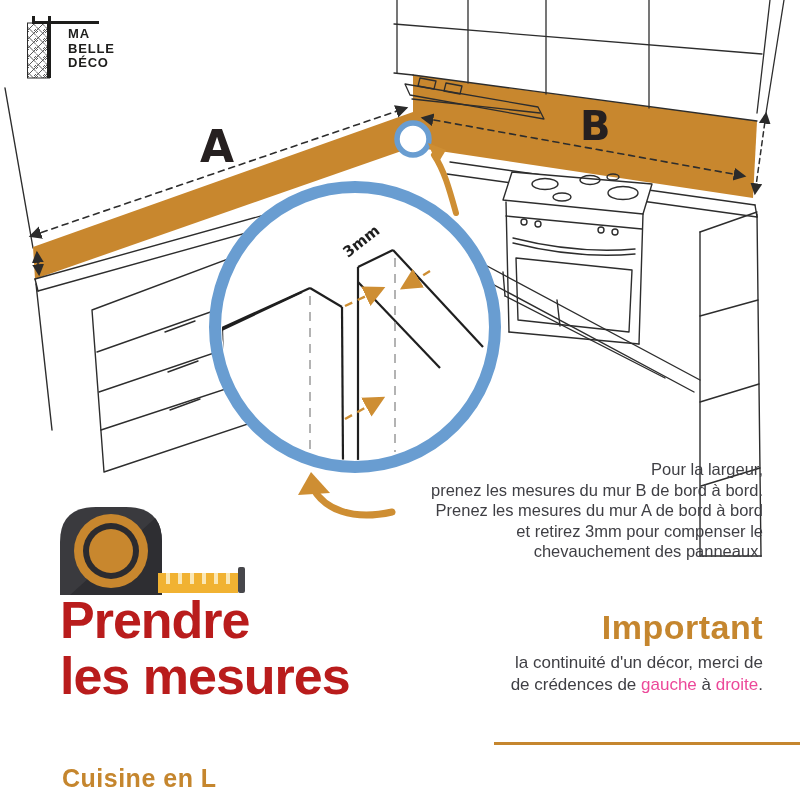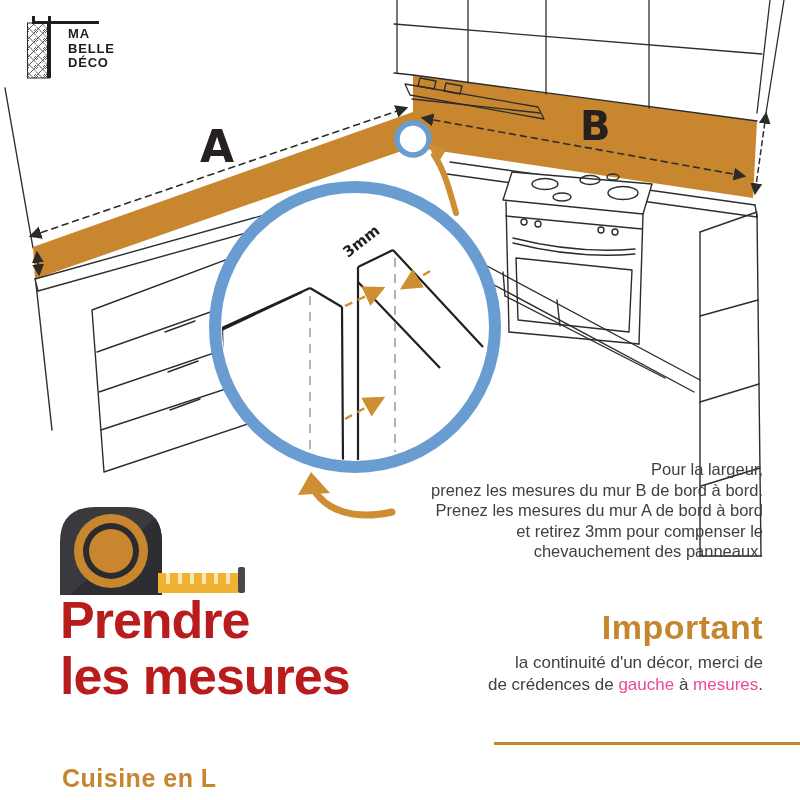--- a/index.html
+++ b/index.html
@@ -244,16 +244,16 @@
 <div class="abs title">
   <div>Prendre</div>
   <div>les mesures</div>
 </div>
 <div class="abs subtitle">Cuisine en L</div>
 
 <div class="abs important-heading">Important</div>
 <div class="abs important-text">
   <div>la continuité d'un décor, merci de</div>
   <div>
-    <span>de crédences de </span><span class="orange-word">gauche</span><span> à </span><span class="orange-word">mesures</span><span>.</span>
+    <span>de crédences de </span><span class="orange-word">gauche</span><span> à </span><span class="orange-word">droite</span><span>.</span>
   </div>
 </div>
 <div class="abs divider"></div>
 
 </body></html>

